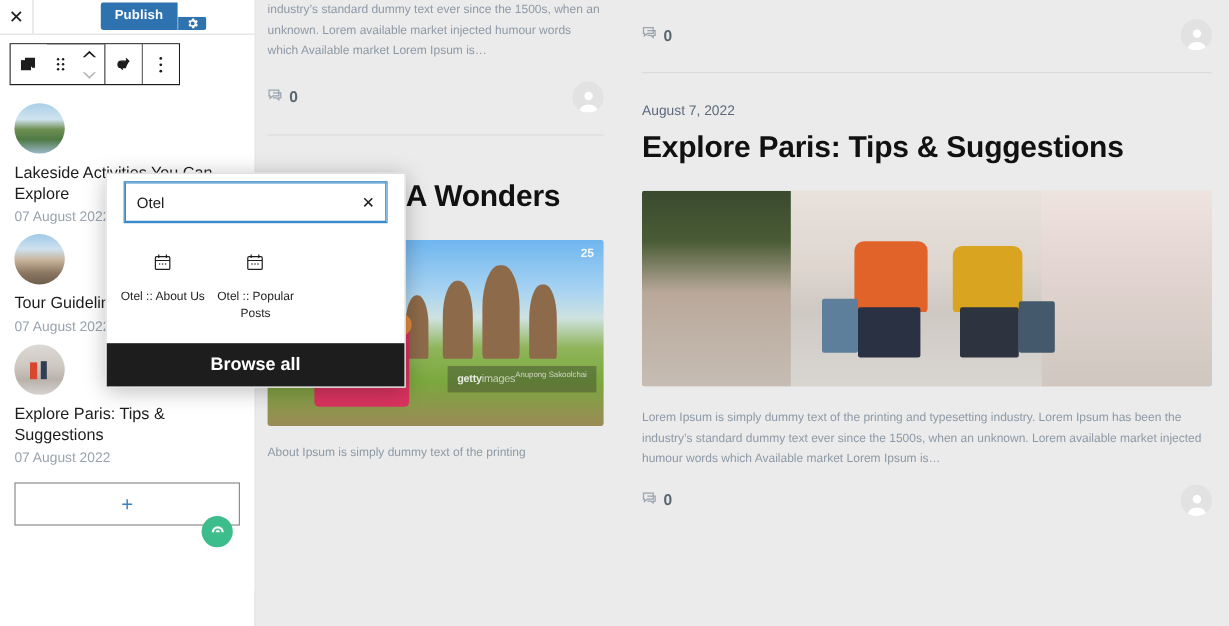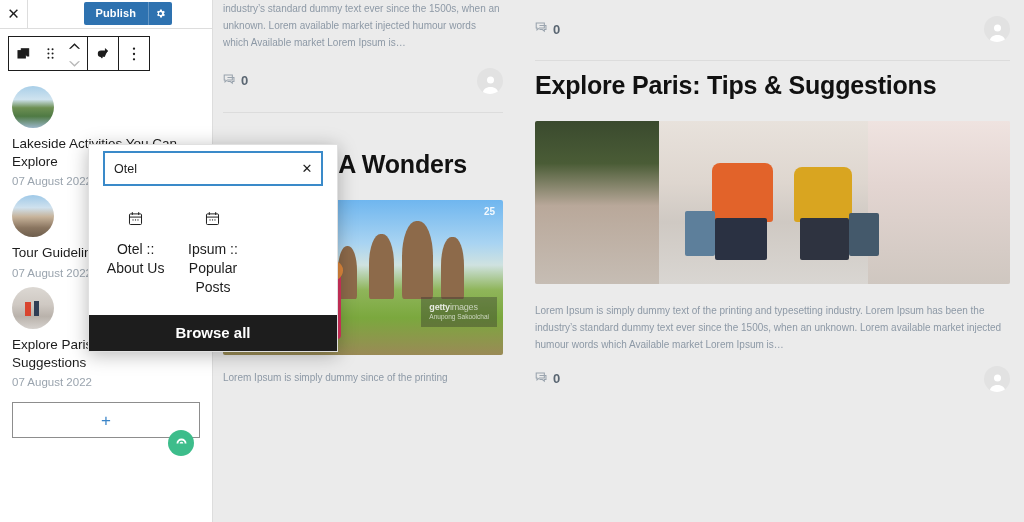--- a/index.html
+++ b/index.html
@@ -19,21 +19,21 @@
     background: #fff; border-right: 1px solid #ddd; z-index: 20;
   }
   #customizer-header {
     position: relative; height: 29px; background: #fff;
     border-bottom: 1px solid #ddd; display: flex; align-items: center;
   }
   .close-x {
     width: 28px; height: 28px; display:flex; align-items:center; justify-content:center;
     font-size: 15px; color:#1d1d1d; border-right:1px solid #ddd; cursor:pointer; font-weight:400;
   }
-  .publish-wrap { position:absolute; right:40px; top:2px; display:flex; }
+  .publish-wrap { position:absolute; right:40px; top:2px; display:flex;align-items:flex-end; }
   .publish-btn {
     background:#2e72b0; color:#fff; font-size:11px; font-weight:bold;
     padding:5px 12px 6px 12px; border:none; border-radius:2px 0 0 2px; cursor:pointer;
     letter-spacing:.1px;
   }
   .publish-gear {
     background:#2e72b0; color:#fff; width:24px; border-radius:0 2px 2px 0;
     display:flex;align-items:center;justify-content:center; cursor:pointer;
     border-left:1px solid rgba(255,255,255,.25);
   }
@@ -111,21 +111,21 @@
   .ins-grid {
     display:grid; grid-template-columns:repeat(3,1fr); padding:14px 8px 14px 8px;
     row-gap:16px;
   }
   .ins-item {
     display:flex; flex-direction:column; align-items:center; cursor:pointer;
     padding:4px 2px;
   }
   .ins-item svg { width:17px; height:17px; fill:none; stroke:#1d1d1d; stroke-width:1.4; }
   .ins-item .lbl {
-    margin-top:9px; font-size:14px; color:#1d1d1d; text-align:center; line-height:1.35;
+    margin-top:9px; font-size:10px; color:#1d1d1d; text-align:center; line-height:1.35;
     font-family:"Liberation Sans", sans-serif;
   }
   .ins-footer {
     background:#1d1d1d; color:#fff; text-align:center; font-size:15px; font-weight:bold;
     padding:9px 0 10px 0; cursor:pointer;
   }
 
   
   #bottom-bar {
     position:absolute; left:0; bottom:0; width:213px; height:30px;
@@ -229,21 +229,21 @@
     background:#e4c46a; border-radius:50%;
   }
   .img-thai .flowers {
     position:absolute; left:30%; top:38%; width:13%; height:16%;
     background:#e2893c; border-radius:50%;
   }
 
   .getty {
     position:absolute; right:6px; bottom:28px; background:rgba(40,40,40,.35);
     color:rgba(255,255,255,.85); font-size:7.5px; padding:4px 8px 5px 8px;
-    display:flex; flex-direction:column; line-height:1.35;
+    display:flex; flex-direction:row; line-height:1.35;
   }
   .getty .gi { font-weight:bold; font-size:9px; letter-spacing:-.2px; }
   .getty .gi i { font-weight:normal; font-style:normal; opacity:.75; }
   .getty .credit { font-size:6.5px; opacity:.8; }
   .getty-25 {
     position:absolute; right:8px; top:6px; font-size:10px; font-weight:bold;
     color:rgba(255,255,255,.9);
   }
 
   
@@ -293,21 +293,21 @@
             <div class="person"></div>
             <div class="hat"></div>
             <div class="flowers"></div>
           <div class="getty-25">25</div>
           <div class="getty">
             <div class="gi"><span>getty</span><i>images</i></div>
             <div class="credit">Anupong Sakoolchai</div>
           </div>
         </div>
 
-        <div class="p-body" style="margin-top:14px;">Lorem Ipsum is simply dummy since of the printing</div>
+        <div class="p-body" style="margin-top:14px;">About Ipsum is simply dummy text of the printing</div>
       </div>
     </div>
 
     <div class="col-mid">
       <div style="padding:0 22px 0 18px;">
         <div class="meta-row">
           <div class="comments">
             <span>
               <svg viewBox="0 0 16 16">
                   <path d="M1.5 2.5h10v6h-6l-3 2.4V8.5h-1z"></path>
@@ -318,20 +318,21 @@
           </div>
           <div class="avatar">
             <svg viewBox="0 0 24 24">
                 <circle cx="12" cy="8" r="4"></circle>
                 <path d="M3 24c0-5 4-8 9-8s9 3 9 8z"></path>
               </svg>
           </div>
         </div>
         <div class="divider"></div>
 
+        <div class="post-date">August 7, 2022</div>
         <h1 class="post-h1">Explore Paris: Tips &amp; Suggestions</h1>
 
         <div class="post-img img-paris" style="height:163px;">
           <div class="fig-people">
             <div class="fig-a"></div>
               <div class="fig-a2"></div>
             <div class="fig-b"></div>
               <div class="fig-b2"></div>
             <div class="lug-a"></div>
               <div class="lug-b"></div>
@@ -493,21 +494,21 @@
         <span>
           <svg viewBox="0 0 24 24">
               <rect x="3.5" y="5.5" width="17" height="15" rx="1.5"></rect>
               <path d="M3.5 10h17"></path>
               <path d="M7.5 3v4M16.5 3v4"></path>
               <circle cx="8.5" cy="14" r=".9" fill="#1d1d1d" stroke="none"></circle>
               <circle cx="12" cy="14" r=".9" fill="#1d1d1d" stroke="none"></circle>
               <circle cx="15.5" cy="14" r=".9" fill="#1d1d1d" stroke="none"></circle>
             </svg>
         </span>
-        <span class="lbl">Ipsum :: Popular Posts</span>
+        <span class="lbl">Otel :: Popular Posts</span>
       </div>
 
     </div>
 
     <div class="ins-footer">Browse all</div>
   </div>
 
 </div>
 
 </body></html>

